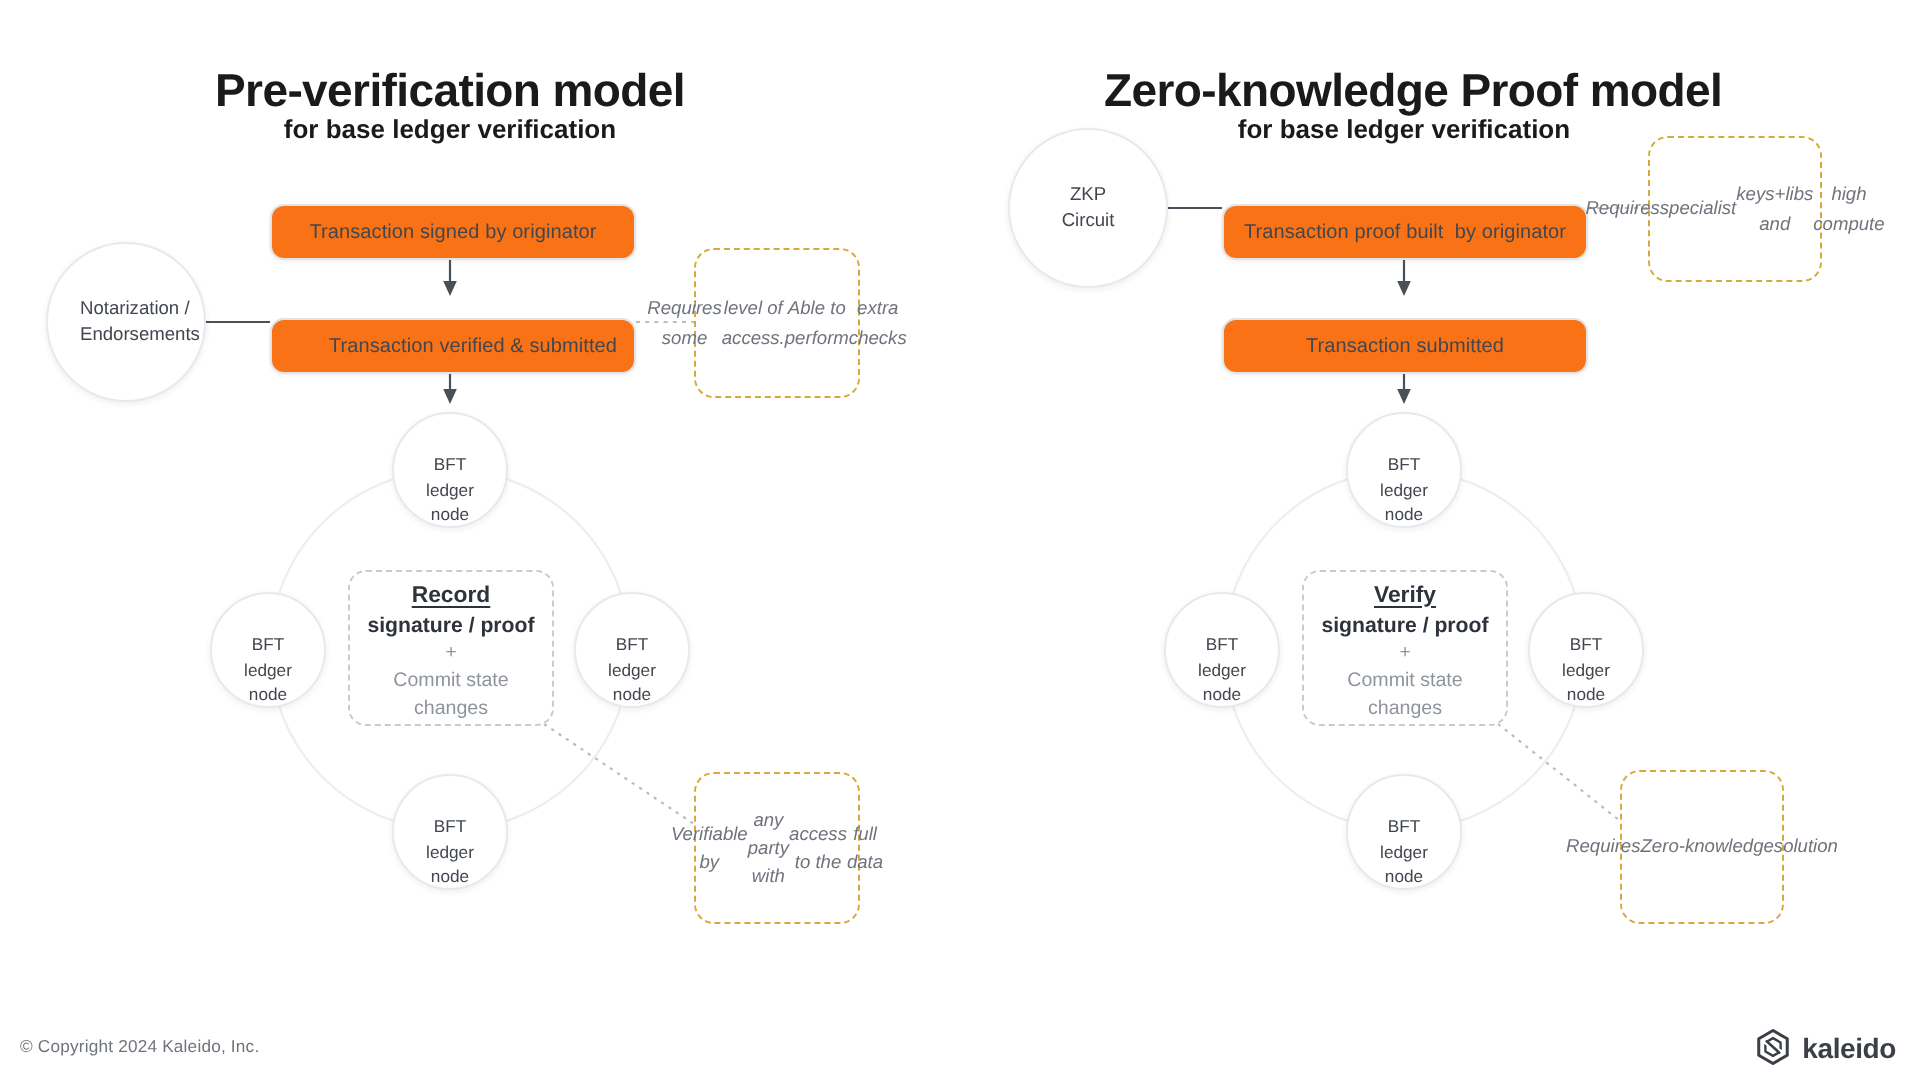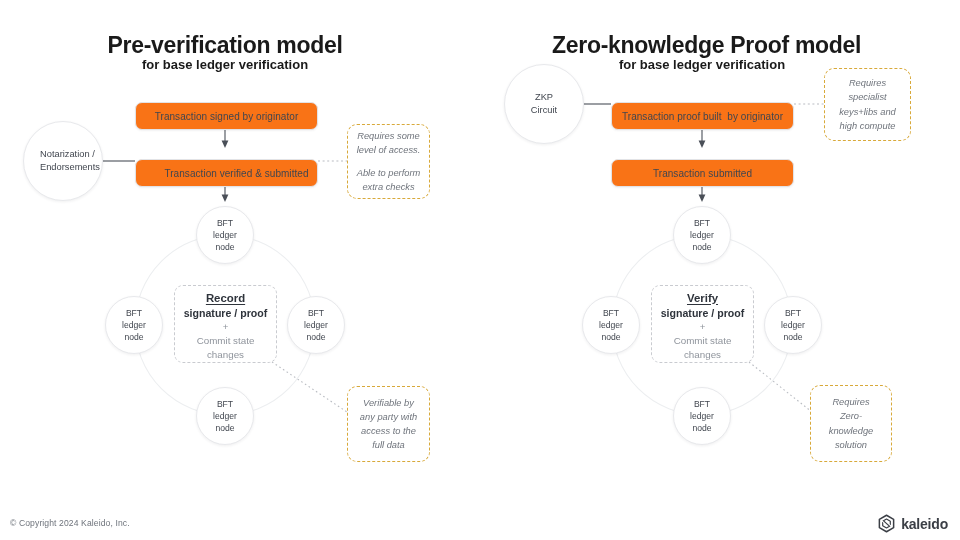--- a/index.html
+++ b/index.html
@@ -33,42 +33,42 @@
   
   .circ{
     position:absolute;box-sizing:border-box;border-radius:50%;
     background:#ffffff;border:1px solid #e8e9ec;
     box-shadow:0 1px 3px rgba(30,35,45,0.07);
     display:flex;align-items:center;justify-content:center;
     text-align:center;color:#41464f;font-size:9.3px;line-height:1.38;
   }
   .circ.side{justify-content:flex-start;text-align:left;}
   .circ.side .ctxt{padding-left:16px;}
-  .node{font-size:8.6px;line-height:1.42;}
+  .node{font-size:8.6px;line-height:1.42;align-items:flex-end;}
 
   
   .cbox{
     position:absolute;box-sizing:border-box;
     border:1.2px dashed #c9cbd0;border-radius:9px;background:#ffffff;
     display:flex;flex-direction:column;align-items:center;justify-content:flex-end;
     text-align:center;
   }
   .cbox .hd{
     font-size:11.4px;font-weight:bold;color:#2e333b;
     text-decoration:underline;text-underline-offset:2px;margin-bottom:2px;
   }
   .cbox .l1{font-size:10.6px;font-weight:bold;color:#2e333b;line-height:1.35;}
   .cbox .plus{font-size:9.6px;color:#8f949c;line-height:1.5;}
   .cbox .l2{font-size:9.8px;color:#8f949c;line-height:1.42;}
 
   
   .callout{
     position:absolute;box-sizing:border-box;
     border:1.3px dashed #d8a93a;border-radius:10px;background:#ffffff;
-    display:flex;flex-direction:column;align-items:center;justify-content:center;
+    display:flex;flex-direction:row;align-items:center;justify-content:center;
     text-align:center;font-style:italic;color:#6f747c;
     font-size:9.3px;line-height:1.52;padding:4px 6px;
   }
   .callout .gap{height:9px;}
 
   
   .copyright{
     position:absolute;left:10px;top:518px;
     font-size:8.6px;color:#6f747c;letter-spacing:0.1px;
   }

